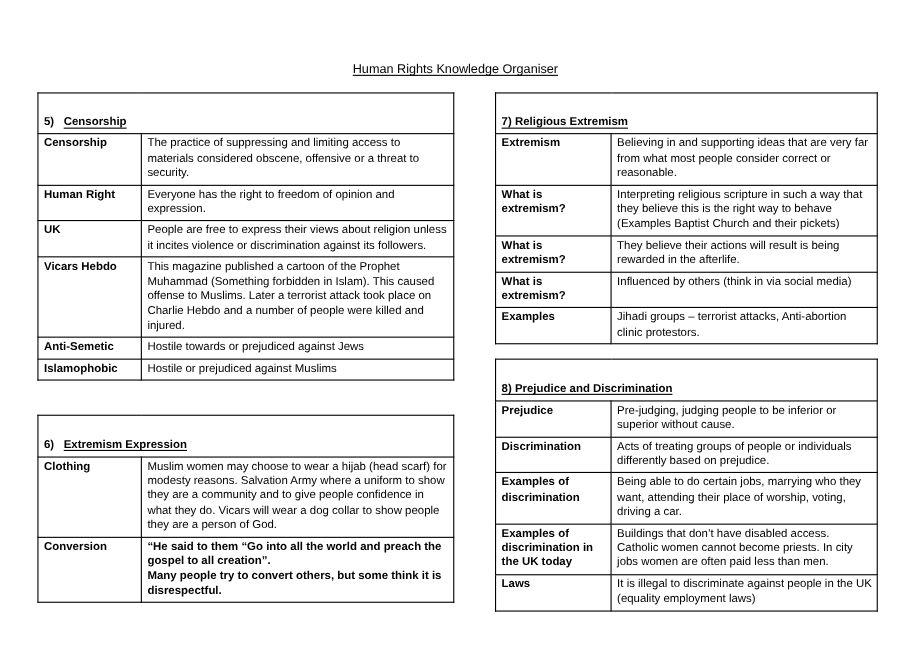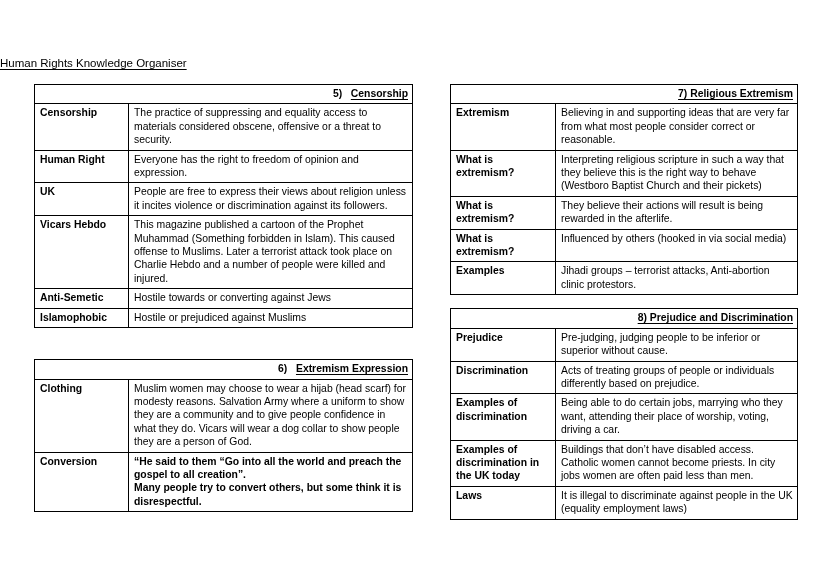--- a/index.html
+++ b/index.html
@@ -19,21 +19,21 @@
     position: relative;
     width: 828px;
     height: 586px;
     box-sizing: border-box;
   }
   .doc-title {
     position: absolute;
     top: 56px;
     left: 0;
     width: 828px;
-    text-align: left;
+    text-align: center;
     font-size: 11.5px;
     line-height: 14px;
     color: #000;
   }
   .doc-title span {
     text-decoration: underline;
     text-underline-offset: 2px;
   }
 
   .col-left {
@@ -61,23 +61,23 @@
     vertical-align: top;
     padding: 2px 4px 3px 5px;
     line-height: 13.4px;
     font-weight: normal;
     text-align: left;
   }
   table.ko td.term {
     font-weight: bold;
   }
   table.ko tr.head-row td {
-    text-align: right;
-    font-weight: bold;
-    padding-top: 2px;
+    text-align: left;
+    font-weight: bold;
+    padding-top: 20px;
     padding-bottom: 3px;
   }
   .hdr-num {
     font-weight: bold;
   }
   .hdr-txt {
     font-weight: bold;
     text-decoration: underline;
     text-underline-offset: 2px;
   }
@@ -108,37 +108,37 @@
       <colgroup>
           <col class="c1">
           <col class="c2">
         </colgroup>
       <tbody>
         <tr class="head-row">
           <td colspan="2"><span class="hdr-num">5)</span>&nbsp;&nbsp;&nbsp;<span class="hdr-txt">Censorship</span></td>
         </tr>
         <tr>
           <td class="term">Censorship</td>
-          <td>The practice of suppressing and equality access to materials considered obscene, offensive or a threat to security.</td>
+          <td>The practice of suppressing and limiting access to materials considered obscene, offensive or a threat to security.</td>
         </tr>
         <tr>
           <td class="term">Human Right</td>
           <td>Everyone has the right to freedom of opinion and expression.</td>
         </tr>
         <tr>
           <td class="term">UK</td>
           <td>People are free to express their views about religion unless it incites violence or discrimination against its followers.</td>
         </tr>
         <tr>
           <td class="term">Vicars Hebdo</td>
           <td>This magazine published a cartoon of the Prophet Muhammad (Something forbidden in Islam). This caused offense to Muslims. Later a terrorist attack took place on Charlie Hebdo and a number of people were killed and injured.</td>
         </tr>
         <tr>
           <td class="term">Anti-Semetic</td>
-          <td>Hostile towards or converting against Jews</td>
+          <td>Hostile towards or prejudiced against Jews</td>
         </tr>
         <tr>
           <td class="term">Islamophobic</td>
           <td>Hostile or prejudiced against Muslims</td>
         </tr>
       </tbody>
     </table>
 
     <div class="tbl-gap-left"></div>
 
@@ -177,29 +177,29 @@
       <tbody>
         <tr class="head-row">
           <td colspan="2"><span class="hdr-all">7) Religious Extremism</span></td>
         </tr>
         <tr>
           <td class="term">Extremism</td>
           <td>Believing in and supporting ideas that are very far from what most people consider correct or reasonable.</td>
         </tr>
         <tr>
           <td class="term">What is extremism?</td>
-          <td>Interpreting religious scripture in such a way that they believe this is the right way to behave (Westboro Baptist Church and their pickets)</td>
+          <td>Interpreting religious scripture in such a way that they believe this is the right way to behave (Examples Baptist Church and their pickets)</td>
         </tr>
         <tr>
           <td class="term">What is extremism?</td>
           <td>They believe their actions will result is being rewarded in the afterlife.</td>
         </tr>
         <tr>
           <td class="term">What is extremism?</td>
-          <td>Influenced by others (hooked in via social media)</td>
+          <td>Influenced by others (think in via social media)</td>
         </tr>
         <tr>
           <td class="term">Examples</td>
           <td>Jihadi groups – terrorist attacks, Anti-abortion clinic protestors.</td>
         </tr>
       </tbody>
     </table>
 
     <div class="tbl-gap-right"></div>
 

